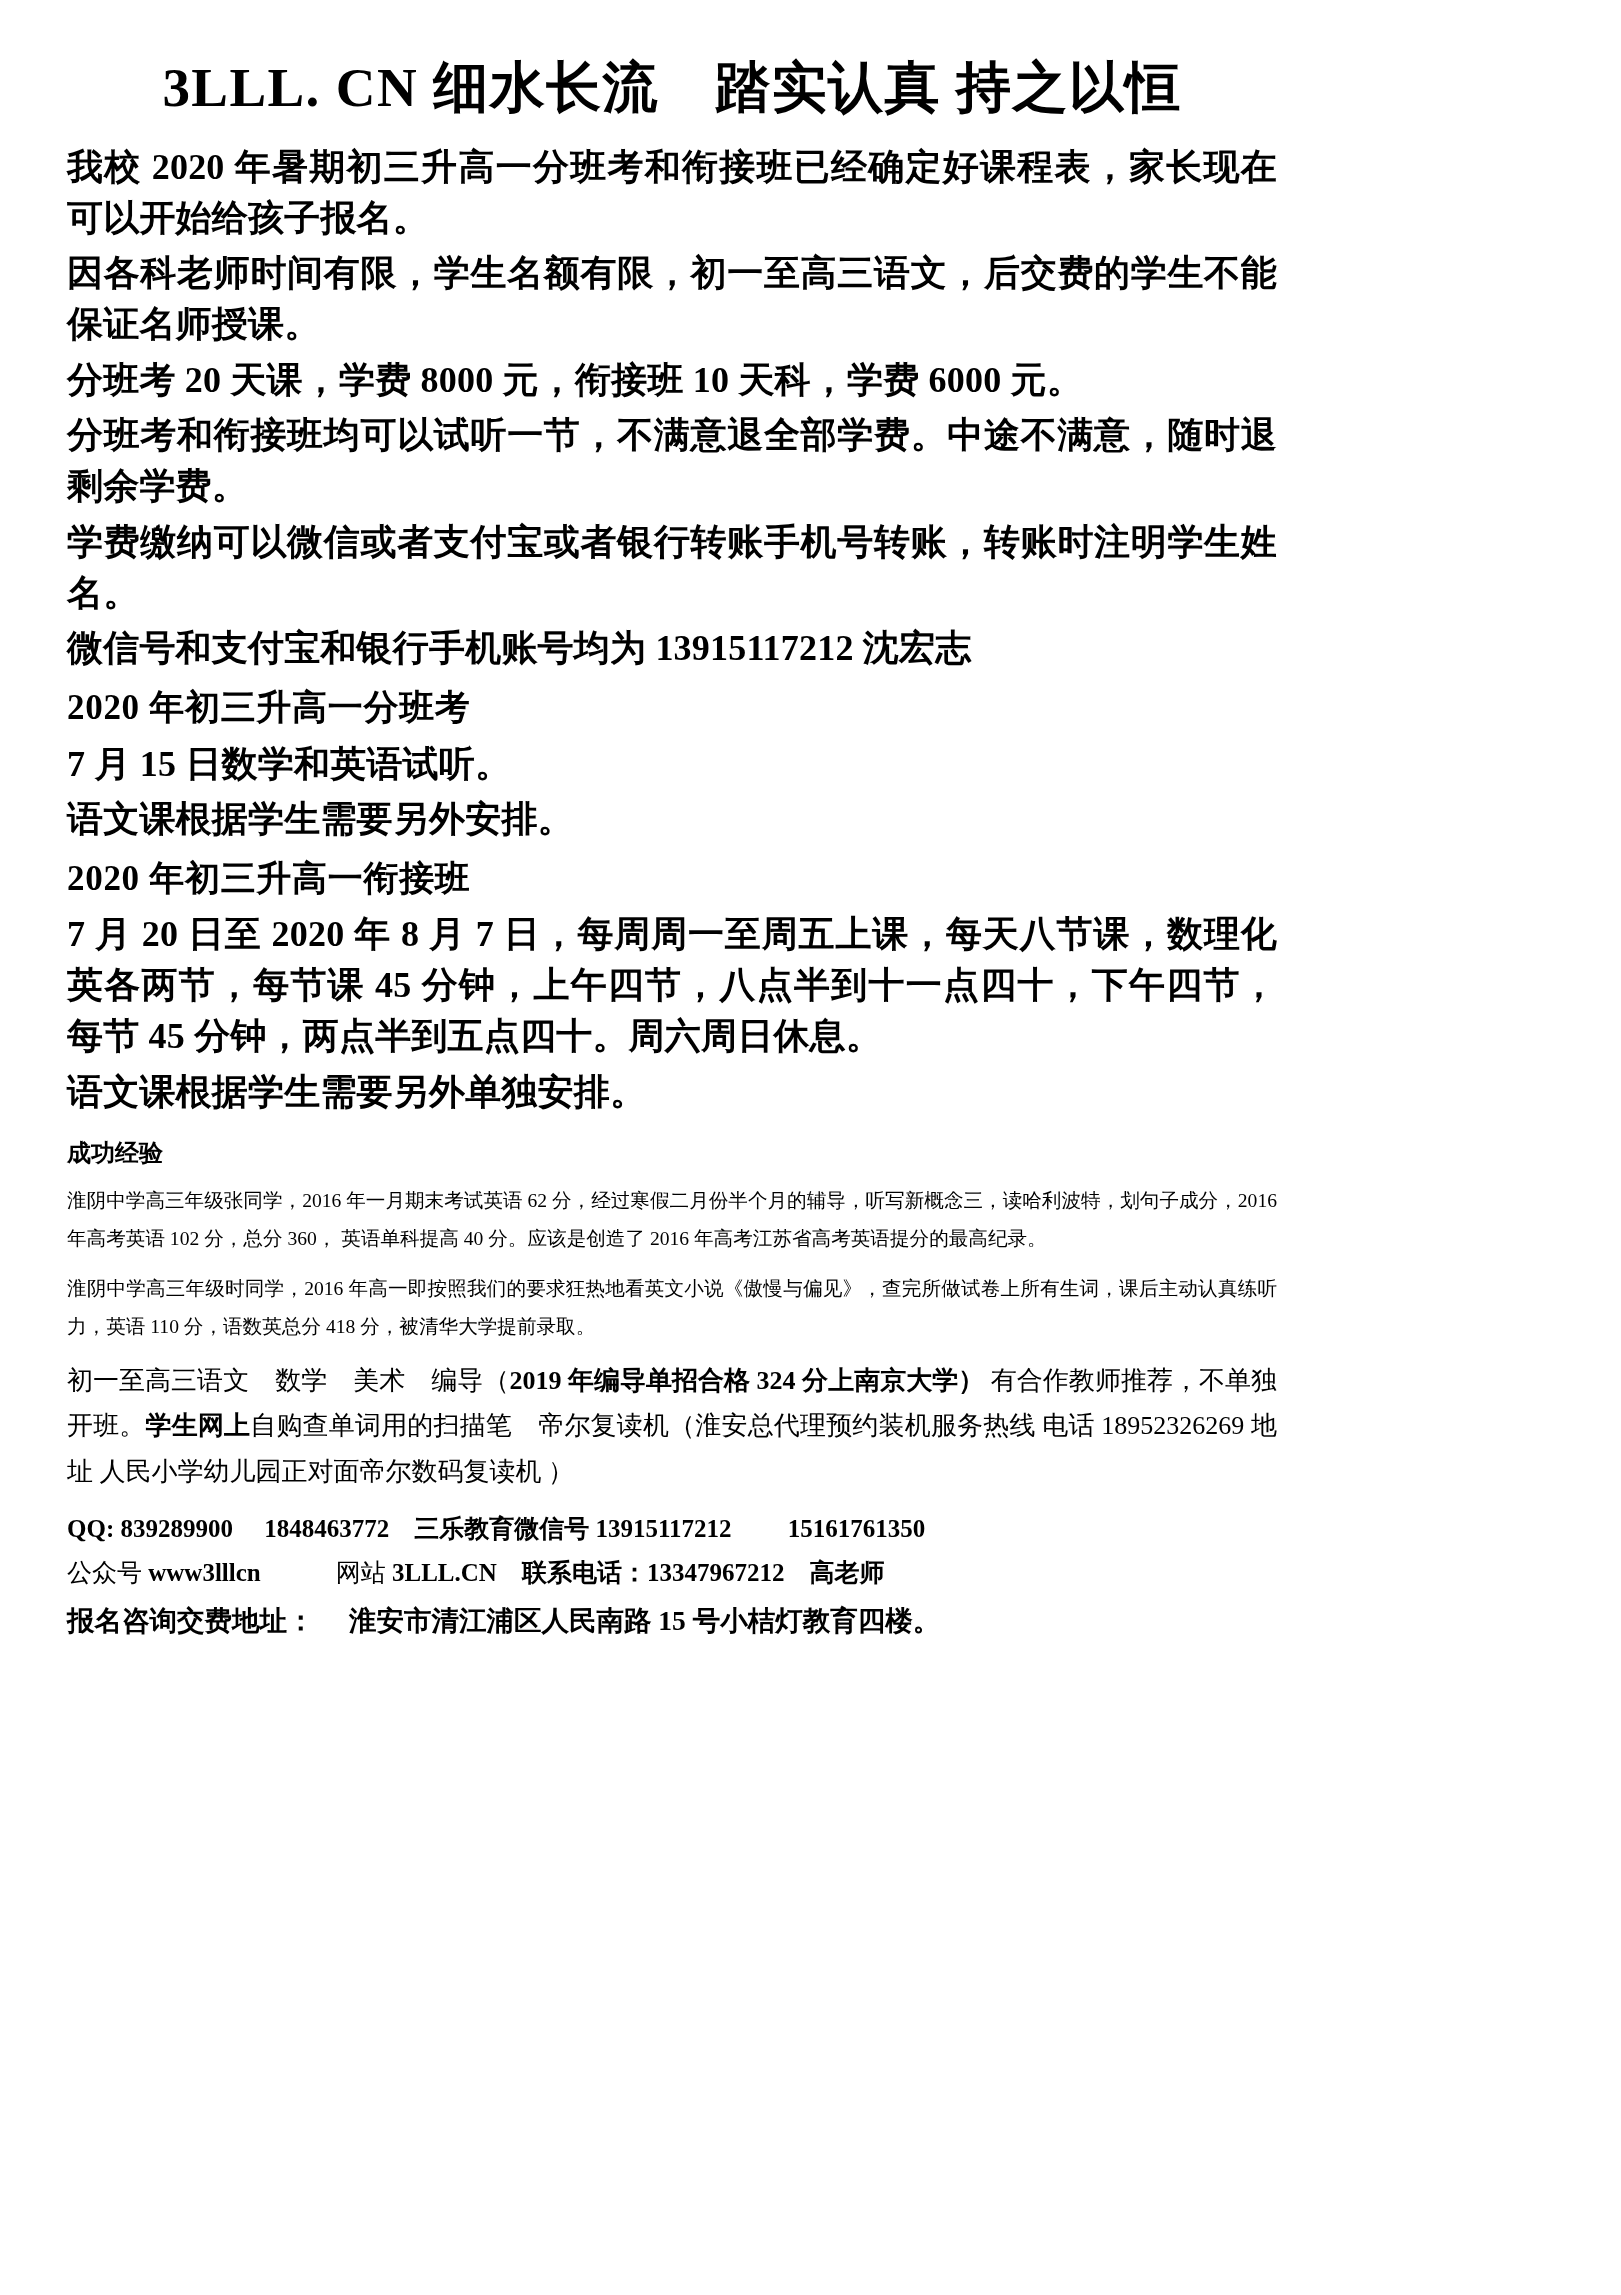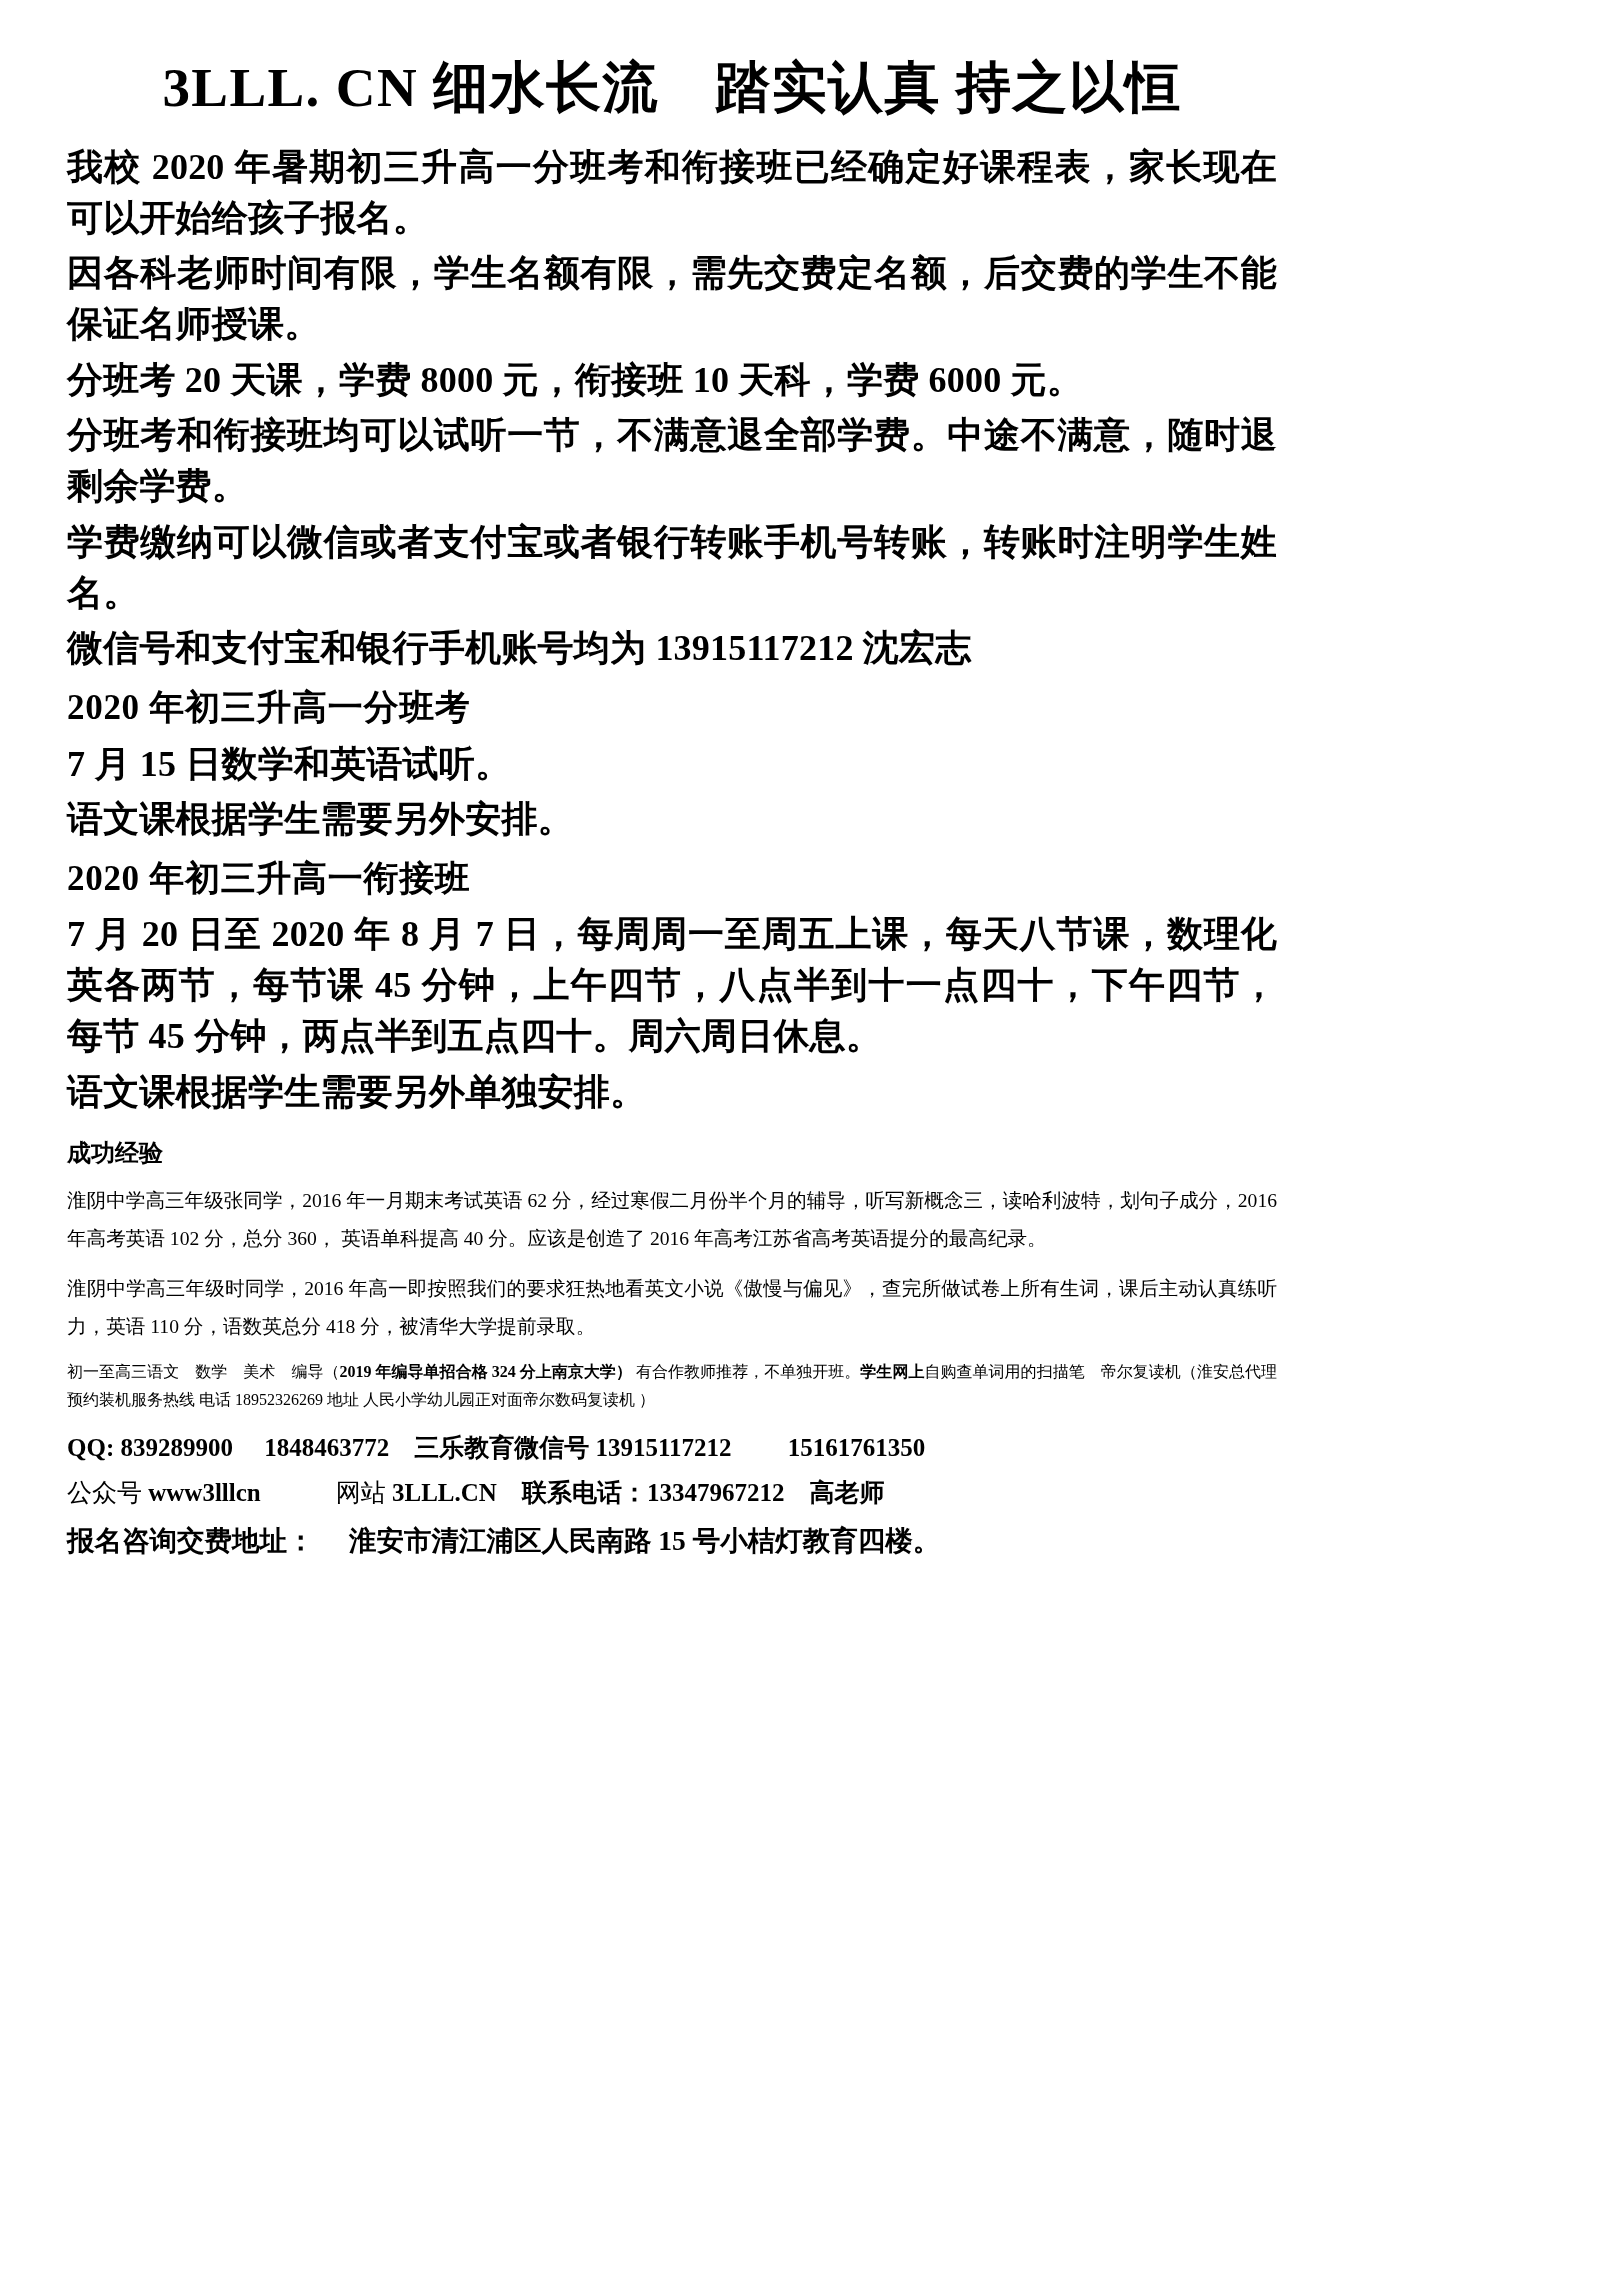--- a/index.html
+++ b/index.html
@@ -61,21 +61,21 @@
   .story-para {
     font-size: 19.6px;
     line-height: 1.95;
     margin: 0 0 11.6px 0;
     text-align: justify;
     text-justify: inter-ideograph;
   }
 
   
   .note-para {
-    font-size: 16px;
+    font-size: 26px;
     line-height: 1.75;
     margin: 10px 0 4.3px 0;
     text-align: justify;
     text-justify: inter-ideograph;
   }
   .note-para .bold-seg {
     font-weight: bold;
   }
   .contact-line {
     font-size: 25px;
@@ -100,21 +100,21 @@
   .spacer-sm { height: 5.8px; }
 </style>
 </head>
 <body>
 
 <div class="page">
 
   <h1 class="doc-title">3LLL. CN 细水长流　踏实认真 持之以恒</h1>
 
   <p class="body-para">我校 2020 年暑期初三升高一分班考和衔接班已经确定好课程表，家长现在可以开始给孩子报名。</p>
-  <p class="body-para">因各科老师时间有限，学生名额有限，需先交费定名额，后交费的学生不能保证名师授课。</p>
+  <p class="body-para">因各科老师时间有限，学生名额有限，初一至高三语文，后交费的学生不能保证名师授课。</p>
   <p class="body-para">分班考 20 天课，学费 8000 元，衔接班 10 天科，学费 6000 元。</p>
   <p class="body-para">分班考和衔接班均可以试听一节，不满意退全部学费。中途不满意，随时退剩余学费。</p>
   <p class="body-para">学费缴纳可以微信或者支付宝或者银行转账手机号转账，转账时注明学生姓名。</p>
   <p class="body-para">微信号和支付宝和银行手机账号均为 13915117212 沈宏志</p>
 
   <h2 class="section-heading">2020 年初三升高一分班考</h2>
   <p class="body-para">7 月 15 日数学和英语试听。</p>
   <p class="body-para">语文课根据学生需要另外安排。</p>
 
   <h2 class="section-heading">2020 年初三升高一衔接班</h2>

